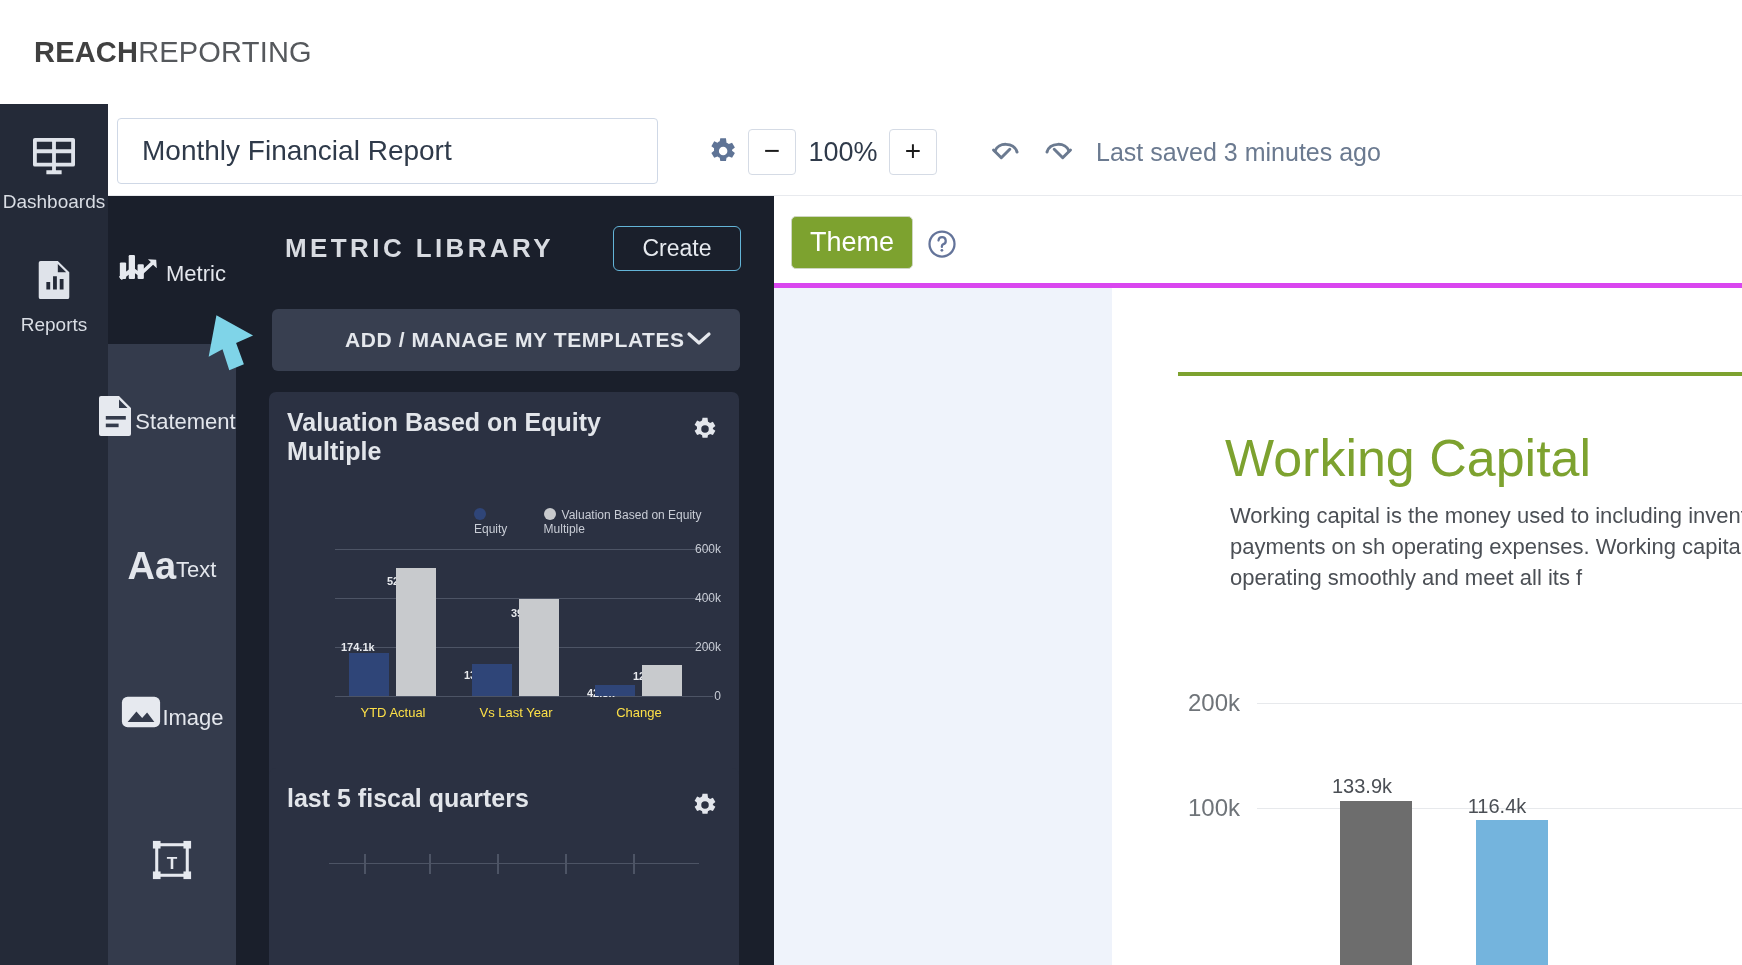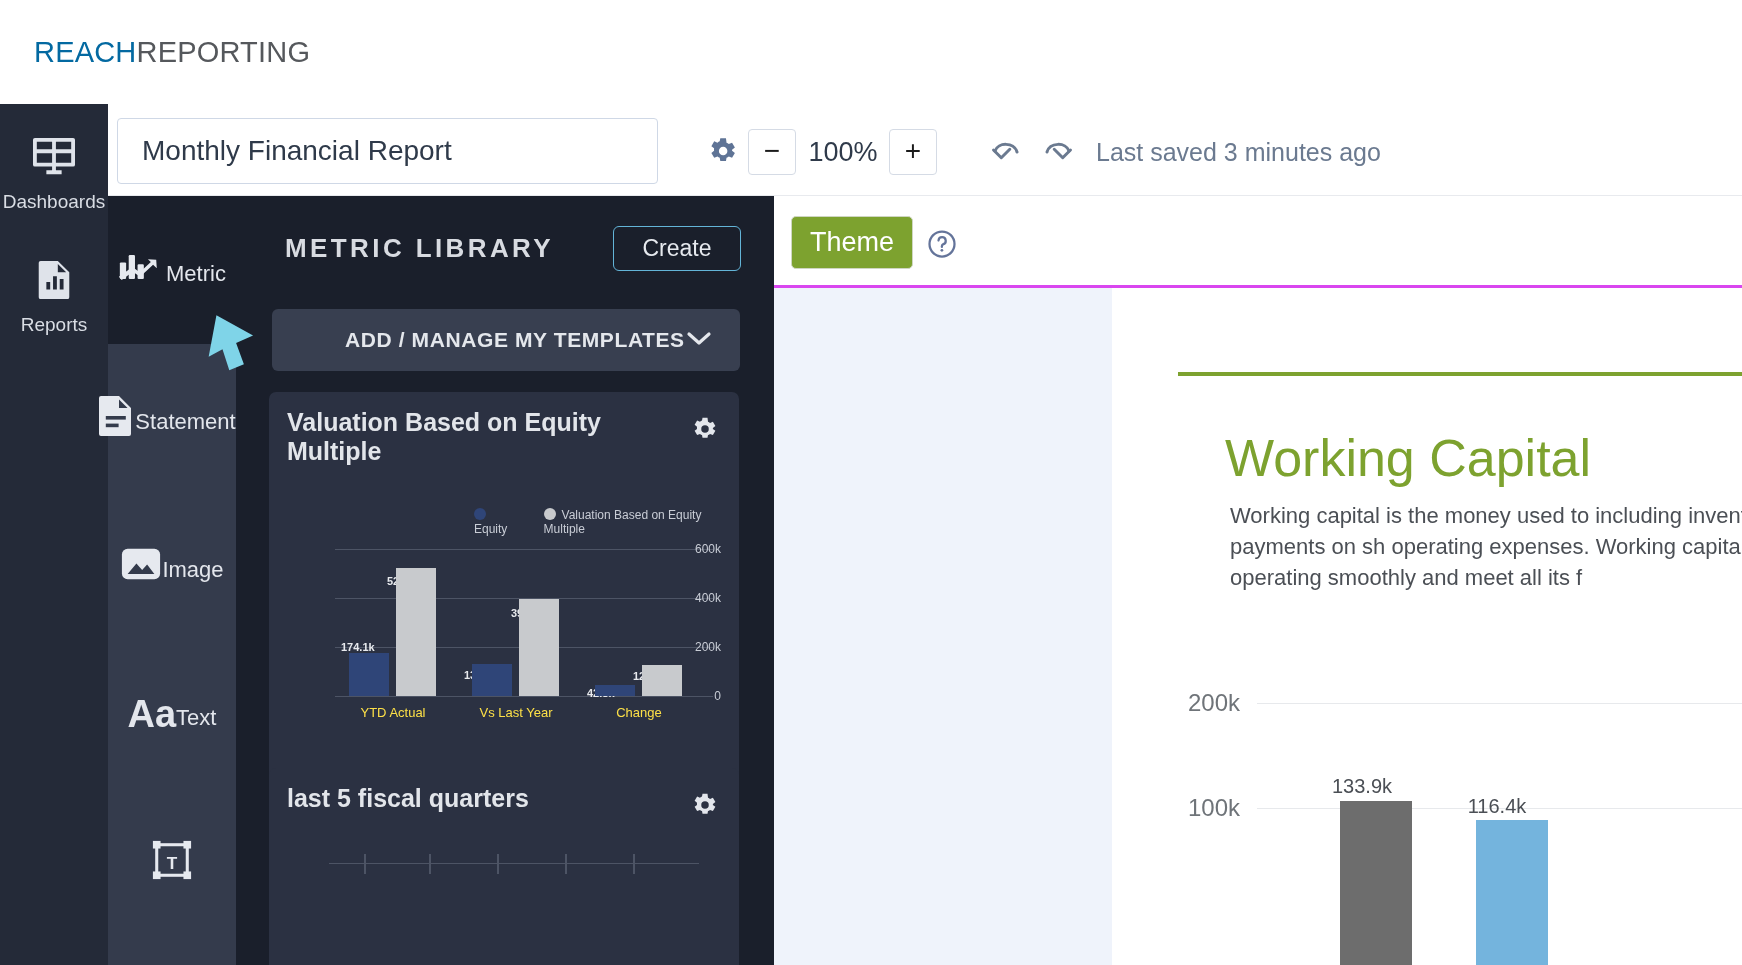--- a/index.html
+++ b/index.html
@@ -13,21 +13,21 @@
 
   
   .brandbar {
     position: absolute; left: 0; top: 0; width: 1742px; height: 104px;
     background: #ffffff;
   }
   .brand {
     position: absolute; left: 34px; top: 36px;
     font-size: 29px; letter-spacing: 0.2px; white-space: nowrap;
   }
-  .brand .b1 { font-weight: 400; color: #0369a1; }
+  .brand .b1 { font-weight: 700; color: #404040; }
   .brand .b2 { font-weight: 300; color: #55585c; }
 
   
   .toolbar {
     position: absolute; left: 108px; top: 104px; width: 1634px; height: 92px;
     background: #ffffff;
     border-bottom: 1px solid #e8eaee;
   }
   .title-input {
     position: absolute; left: 9px; top: 14px; width: 541px; height: 66px;
@@ -144,21 +144,21 @@
   .mini-plot { position: absolute; left: 18px; top: 42px; width: 434px; height: 190px; }
   .mini-ytick { position: absolute; right: 0; font-size: 12px; color: #c9cdd6; transform: translateY(-50%); text-align: right; }
   .mini-grid { position: absolute; left: 48px; right: 8px; height: 1px; background: #4d5465; }
   .mini-bar { position: absolute; bottom: 28px; }
   .mini-barlabel { position: absolute; font-size: 11px; color: #e8eaee; font-weight: 700; }
   .mini-xlabel { position: absolute; bottom: 4px; font-size: 13px; color: #fde047; text-align: center; }
 
   
   .canvasbar {
     position: absolute; left: 774px; top: 196px; width: 968px; height: 92px;
-    background: #ffffff; border-bottom: 3px solid #d946ef;
+    background: #ffffff; border-bottom: 5px solid #d946ef;
   }
   .theme-btn {
     position: absolute; left: 17px; top: 20px; width: 122px; height: 53px;
     background: #7da22f; border: 1px solid #cfd6c2; border-radius: 5px;
     color: #ffffff; font-size: 27px; font-family: "Liberation Sans", sans-serif;
     cursor: pointer;
   }
   .help-icon { position: absolute; left: 153px; top: 33px; cursor: pointer; }
 
   .canvas-bg {
@@ -262,31 +262,31 @@
       <span>
         <svg width="38" height="44" viewBox="0 0 19 22" fill="#e6e9ef">
           <path d="M2 1h9l6 6v13a1 1 0 0 1-1 1H2a1 1 0 0 1-1-1V2a1 1 0 0 1 1-1zm9 1.7V7h4.3L11 2.7z"></path>
           <rect x="4.4" y="11" width="10" height="1.8" fill="#343b4c"></rect>
           <rect x="4.4" y="14.8" width="6.4" height="1.8" fill="#343b4c"></rect>
         </svg>
       </span>
       <div class="lbl">Statements</div>
     </div>
     <div class="tool-item">
+      <div class="aa">Aa</div>
+      <div class="lbl">Text</div>
+    </div>
+    <div class="tool-item">
       <span>
         <svg width="42" height="40" viewBox="0 0 22 20" fill="#e6e9ef">
           <rect x="1" y="2" width="20" height="16" rx="3"></rect>
           <path d="M4 15.2l4.6-5.4 3 3.4 2.6-3 3.8 5z" fill="#343b4c"></path>
         </svg>
       </span>
       <div class="lbl">Image</div>
-    </div>
-    <div class="tool-item">
-      <div class="aa">Aa</div>
-      <div class="lbl">Text</div>
     </div>
     <div class="tool-item">
       <span>
         <svg width="42" height="42" viewBox="0 0 22 22" fill="none" stroke="#e6e9ef" stroke-width="1.6">
           <rect x="3" y="3" width="16" height="16"></rect>
           <rect x="1" y="1" width="4" height="4" fill="#e6e9ef" stroke="none"></rect>
           <rect x="17" y="1" width="4" height="4" fill="#e6e9ef" stroke="none"></rect>
           <rect x="1" y="17" width="4" height="4" fill="#e6e9ef" stroke="none"></rect>
           <rect x="17" y="17" width="4" height="4" fill="#e6e9ef" stroke="none"></rect>
           <text x="11" y="15.5" font-size="9" font-weight="700" fill="#e6e9ef" stroke="none" text-anchor="middle" font-family="Liberation Sans, sans-serif">T</text>

